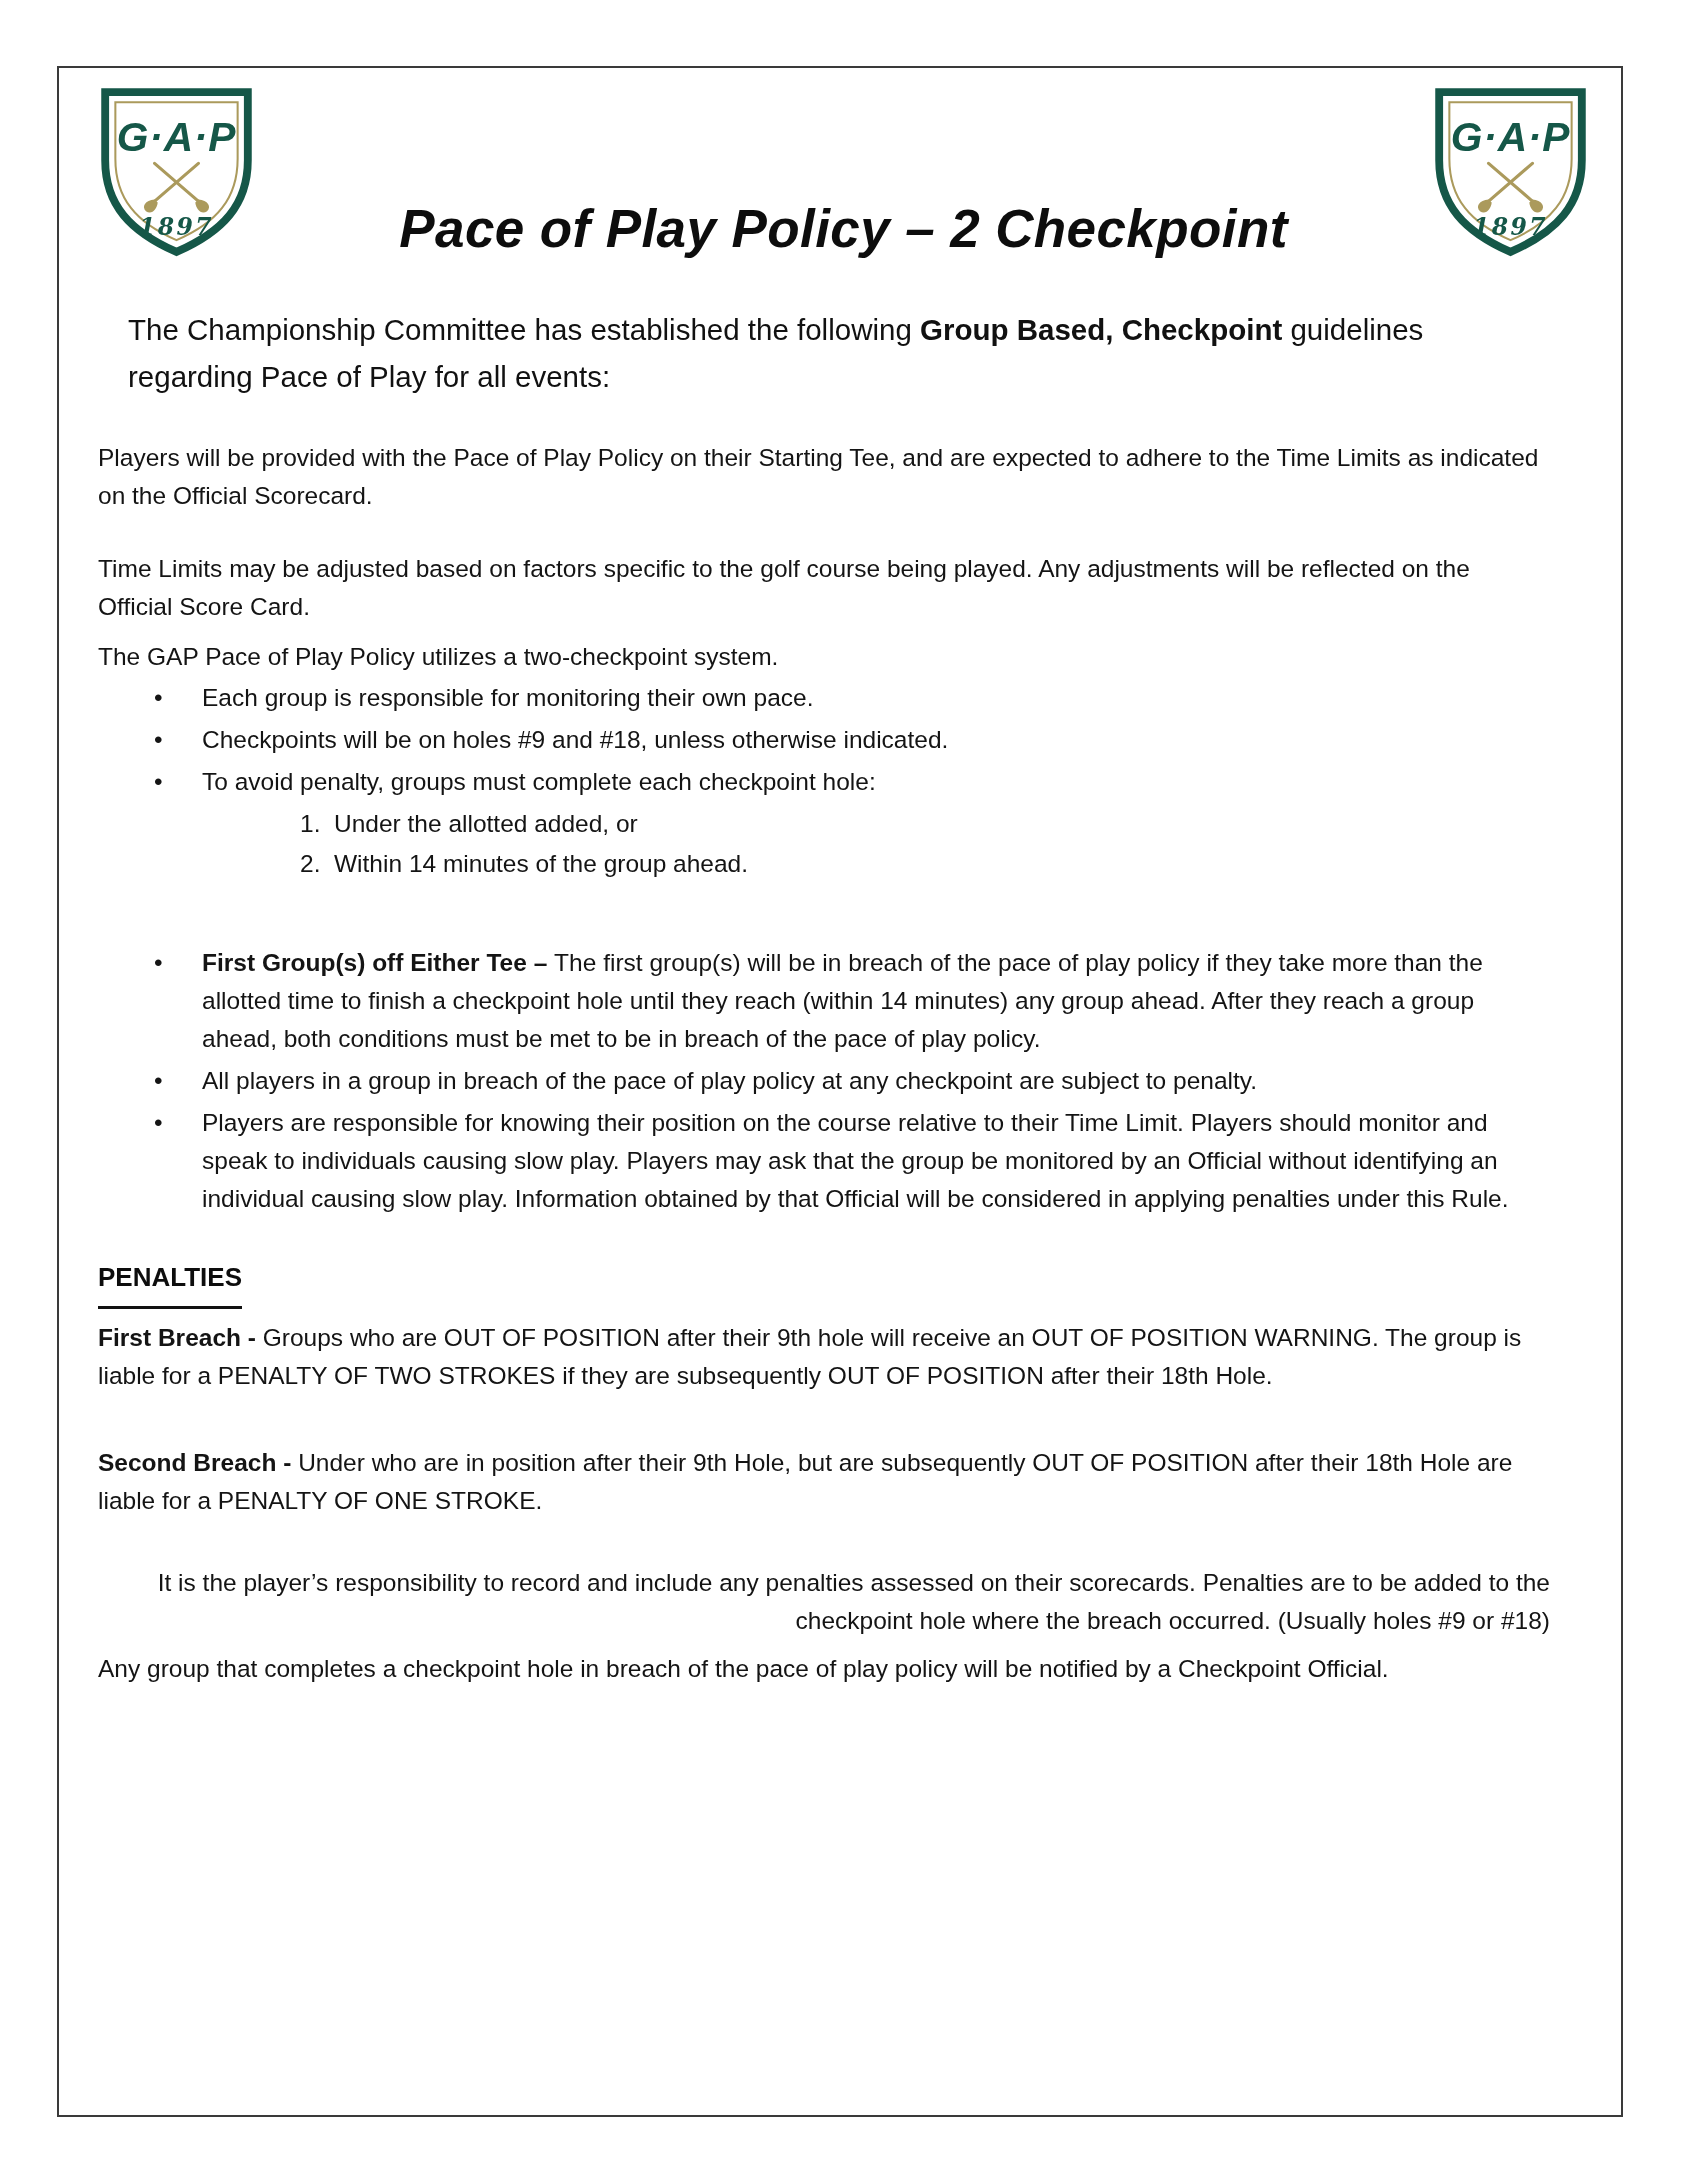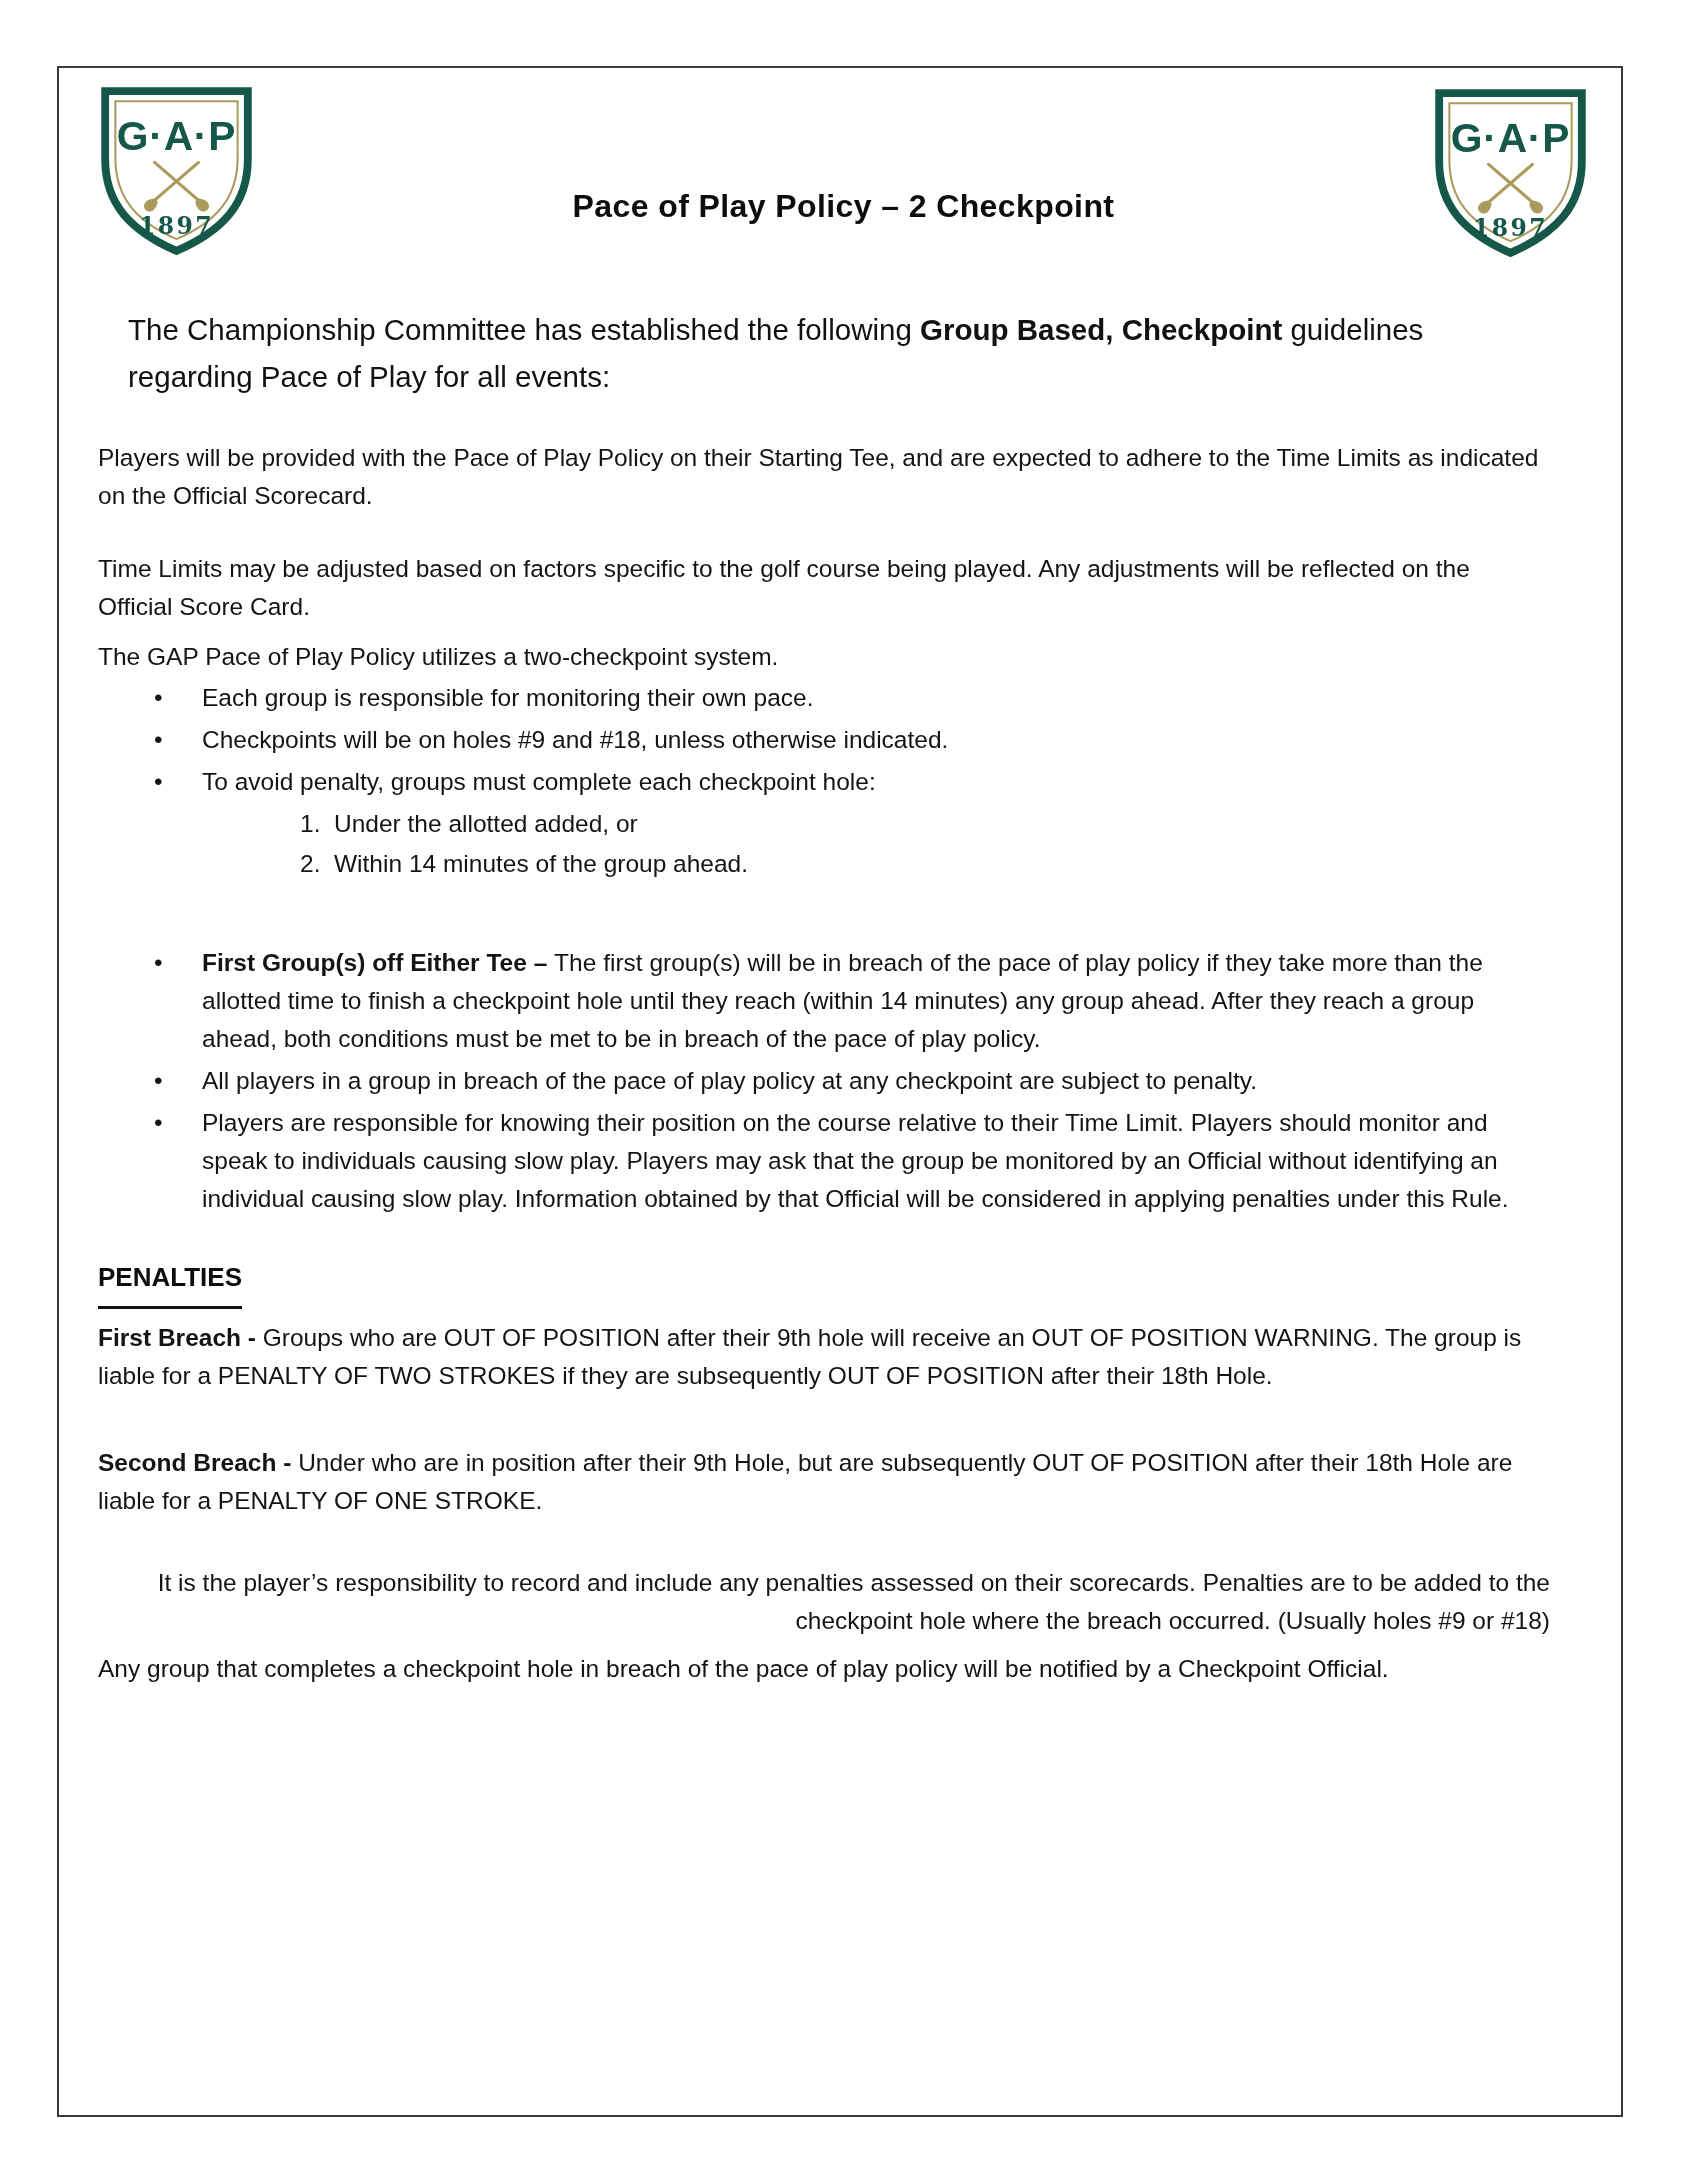--- a/index.html
+++ b/index.html
@@ -13,29 +13,29 @@
   }
   .page-frame {
     position: absolute;
     left: 57px; top: 66px;
     width: 1566px; height: 2051px;
     border: 2.5px solid #3a3a3a;
     background: #ffffff;
     padding: 14.3px 71px 0 39px;
   }
   
-  .header { display: flex; justify-content: space-between; align-items: center; height: 177px; }
+  .header { display: flex; justify-content: space-between; align-items: flex-end; height: 177px; font-style: italic; }
   .crest { width: 157px; height: 174px; flex: 0 0 auto; }
   .crest.right { margin-right: -39px; margin-top: 5px; }
   .crest svg { width: 100%; height: 100%; display: block; }
   .title-wrap { flex: 1 1 auto; text-align: center; }
   .doc-title {
     display: inline-block;
     margin-top: 71px;
-    font-size: 32px;
+    font-size: 53px;
     font-weight: bold;
     letter-spacing: 0.4px;
     color: #0d0d0d;
   }
   
   .intro {
     margin: 47px auto 0;
     max-width: 1392px;
     font-size: 29.5px;
     line-height: 47px;

